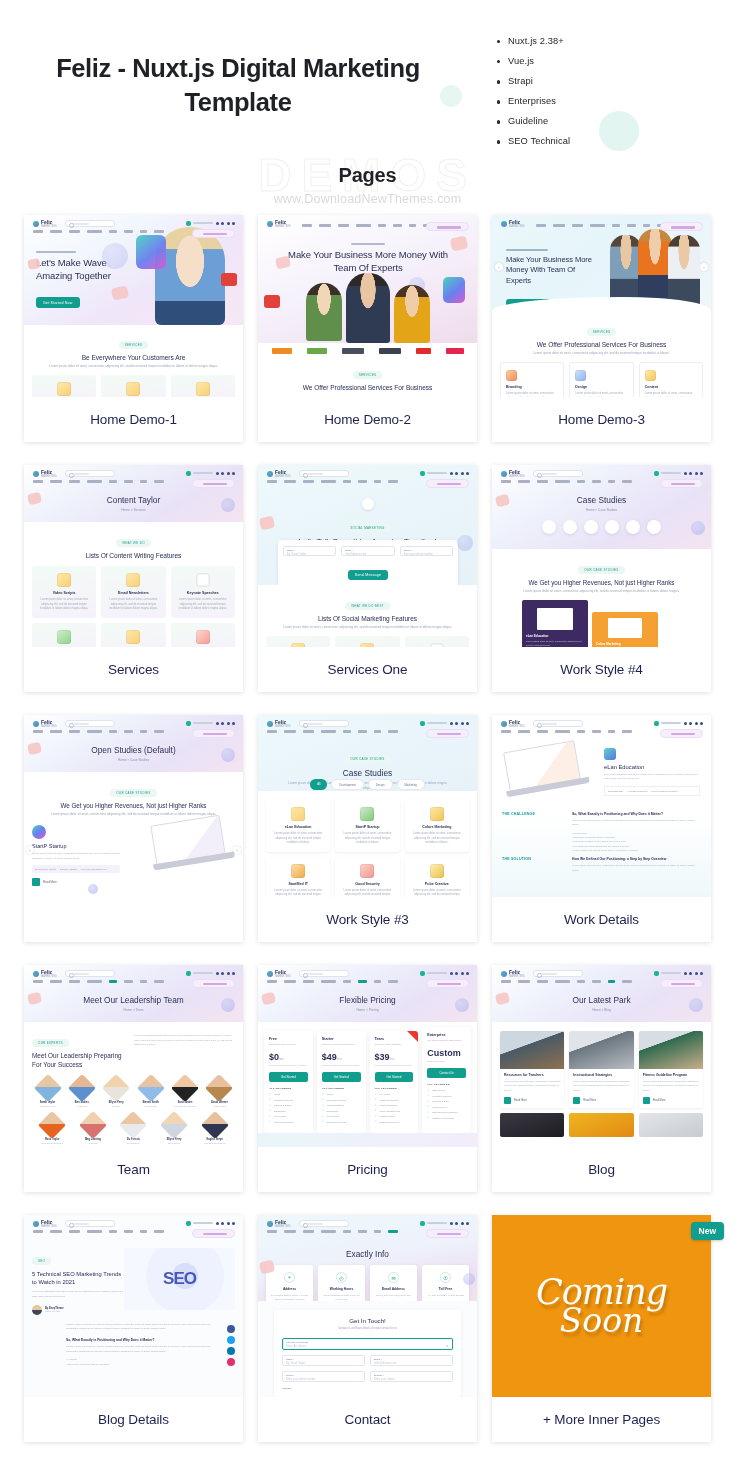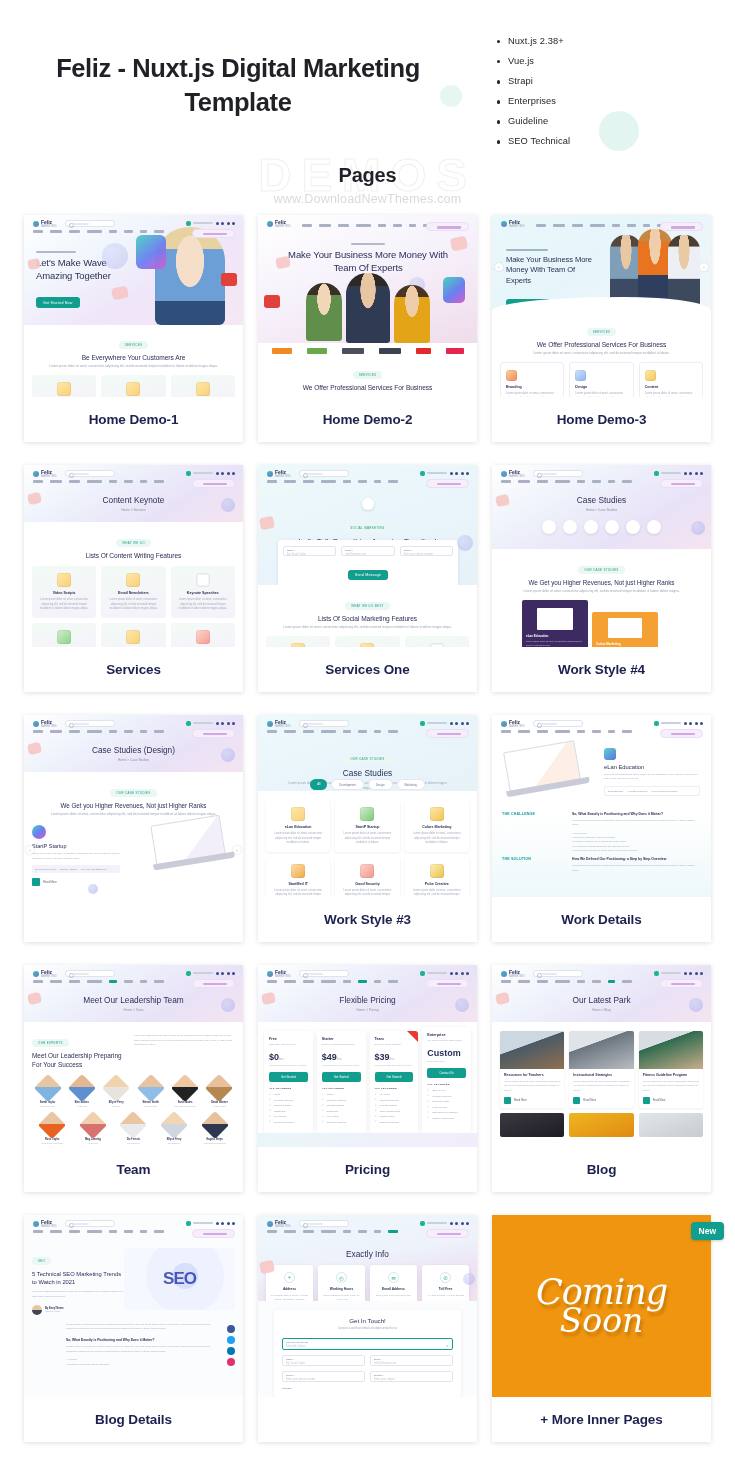--- a/index.html
+++ b/index.html
@@ -67,21 +67,21 @@
   }
   .shot {
     position: relative; width: 219px; height: 182px; overflow: hidden;
     background: #fff;
   }
   .caption {
     height: 45px; display: flex; align-items: center; justify-content: center;
     background: #fff;
   }
   .caption span {
-    font-size: 13.5px; font-weight: 700; color: #1d2150; letter-spacing: -.1px;
+    font-size: 13.5px; font-weight: 400; color: #1d2150; letter-spacing: -.1px;
   }
   .badge-new {
     position: absolute; right: -13px; top: 7px; z-index: 5;
     background: #129e8e; color: #fff;
     font-size: 8.5px; font-weight: 600;
     padding: 4px 8px 4px 8px; border-radius: 4px;
     box-shadow: 0 1px 3px rgba(0,0,0,.2);
   }
 
   
@@ -505,21 +505,21 @@
                 <i style="width:11px"></i>
               <i style="width:15px"></i>
                 <i style="width:8px"></i>
                 <i style="width:9px"></i>
               <i style="width:7px"></i>
                 <i style="width:10px"></i>
             </div>
             <div class="cta-pill"></div>
           </div>
           <div style="position:absolute;left:0;top:30px;width:100%;">
-            <div class="page-title">Content Keynote</div>
+            <div class="page-title">Content Taylor</div>
             <div class="crumbs">Home &gt; Services</div>
           </div>
           <div class="blob blob-pink" style="left:4px;top:28px;width:13px;height:11px;"></div>
           <div class="blob blob-purple" style="width:14px;height:14px;right:8px;top:33px;opacity:.5;"></div>
         </div>
         <div class="section-white" style="padding:8px 8px 0;">
           <div style="text-align:center;"><span class="chip">WHAT WE DO</span></div>
           <div class="sec-h2" style="margin-top:4px;">Lists Of Content Writing Features</div>
           <div class="row3" style="margin-top:7px;">
             <div class="fbox">
@@ -741,21 +741,21 @@
                 <i style="width:11px"></i>
               <i style="width:15px"></i>
                 <i style="width:8px"></i>
                 <i style="width:9px"></i>
               <i style="width:7px"></i>
                 <i style="width:10px"></i>
             </div>
             <div class="cta-pill"></div>
           </div>
           <div style="position:absolute;left:0;top:30px;width:100%;">
-            <div class="page-title">Case Studies (Design)</div>
+            <div class="page-title">Open Studies (Default)</div>
             <div class="crumbs">Home &gt; Case Studies</div>
           </div>
           <div class="blob blob-pink" style="left:4px;top:28px;width:13px;height:11px;"></div>
           <div class="blob blob-purple" style="width:14px;height:14px;right:8px;top:33px;opacity:.5;"></div>
         </div>
         <div class="section-white" style="padding:8px 8px 0;position:relative;">
           <div style="text-align:center;"><span class="chip">OUR CASE STUDIES</span></div>
           <div class="sec-h2" style="margin-top:4px;font-size:6.3px;">We Get you Higher Revenues, Not just Higher Ranks</div>
           <div class="sec-p">Lorem ipsum dolor sit amet, consectetur adipiscing elit, sed do eiusmod tempor incididunt ut labore dolore magna aliqua.</div>
           <div class="arrow-side" style="left:2px;top:74px;">‹</div>
@@ -1439,20 +1439,23 @@
               </div>
               <div class="field">
                 <span class="fl">Subject *</span>
                 <span class="fv">Enter your subject</span>
               </div>
             </div>
             <div style="font-size:2.4px;color:#6d7589;margin-top:5px;">Message</div>
           </div>
         </div>
       </div>
+      <div class="caption">
+        <span>Contact</span>
+      </div>
     </div>
 
     <div class="card">
       <div class="badge-new">New</div>
       <div class="shot">
         <div class="coming-soon">
           <div class="cs-text">
             <span class="l1">Coming</span>
             <span class="l2">Soon</span>
           </div>

